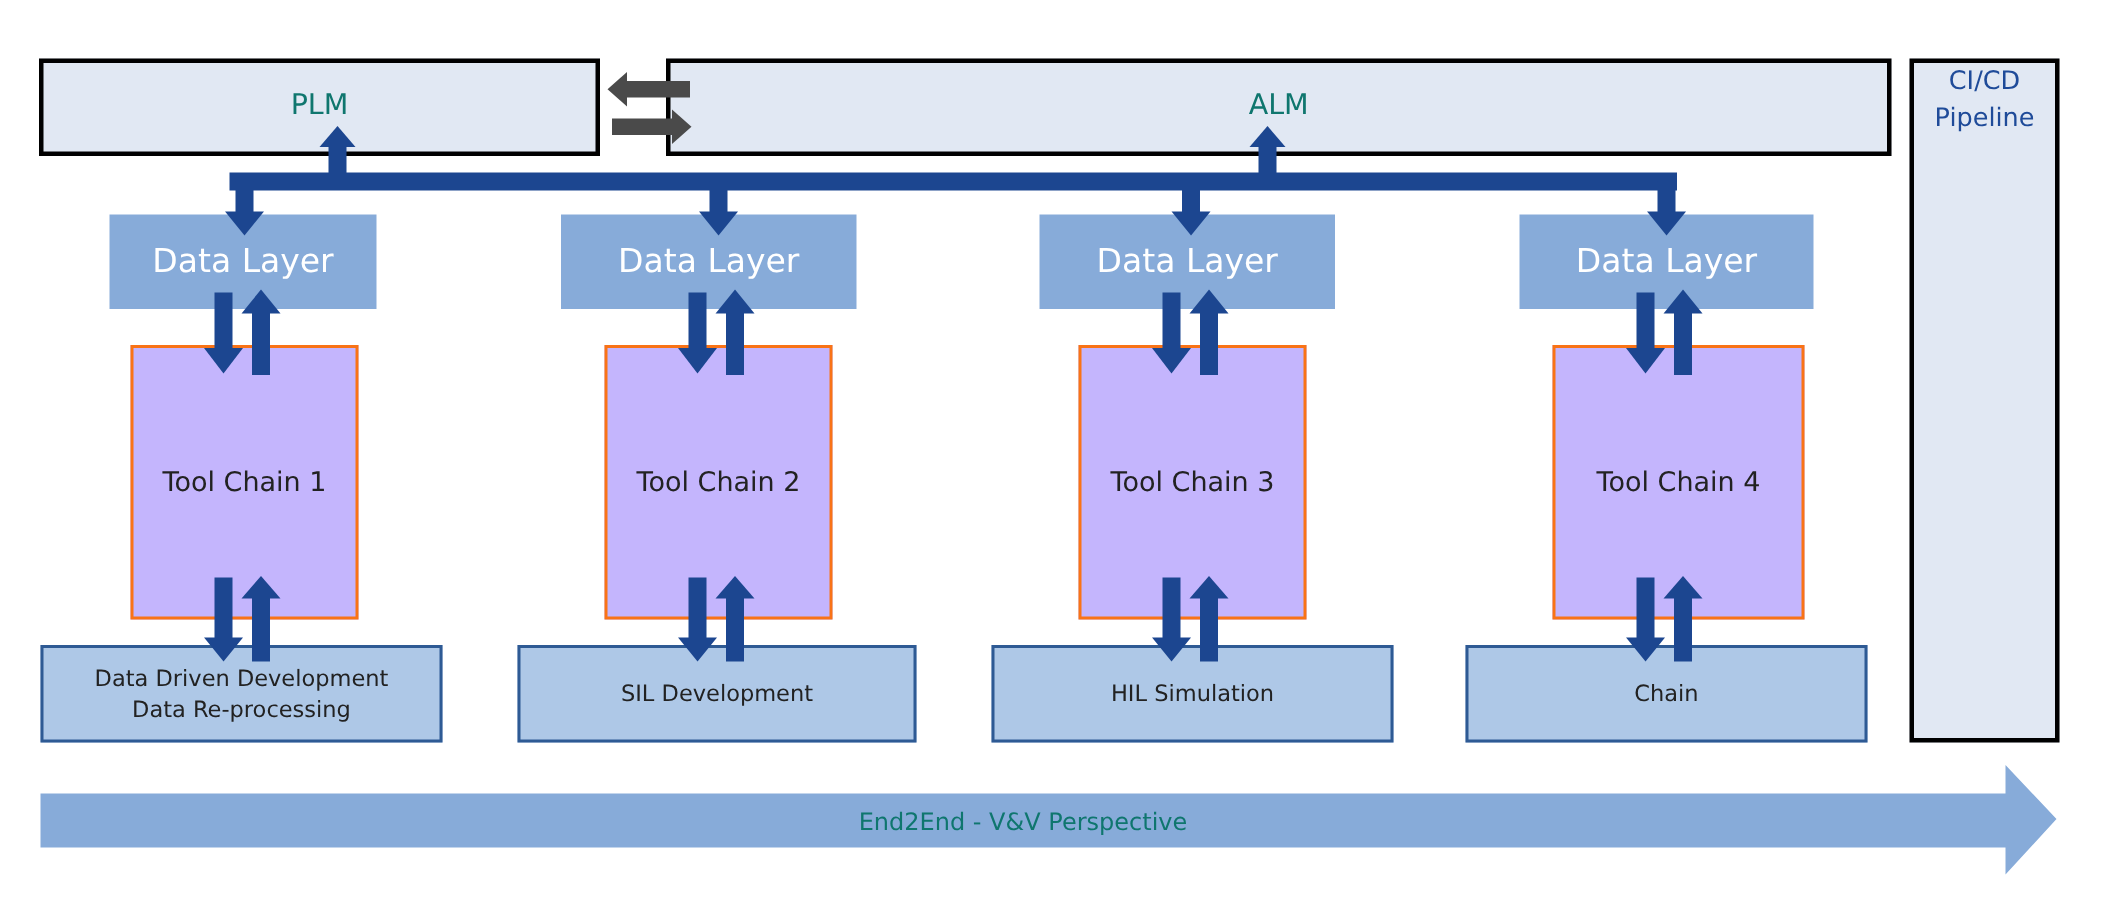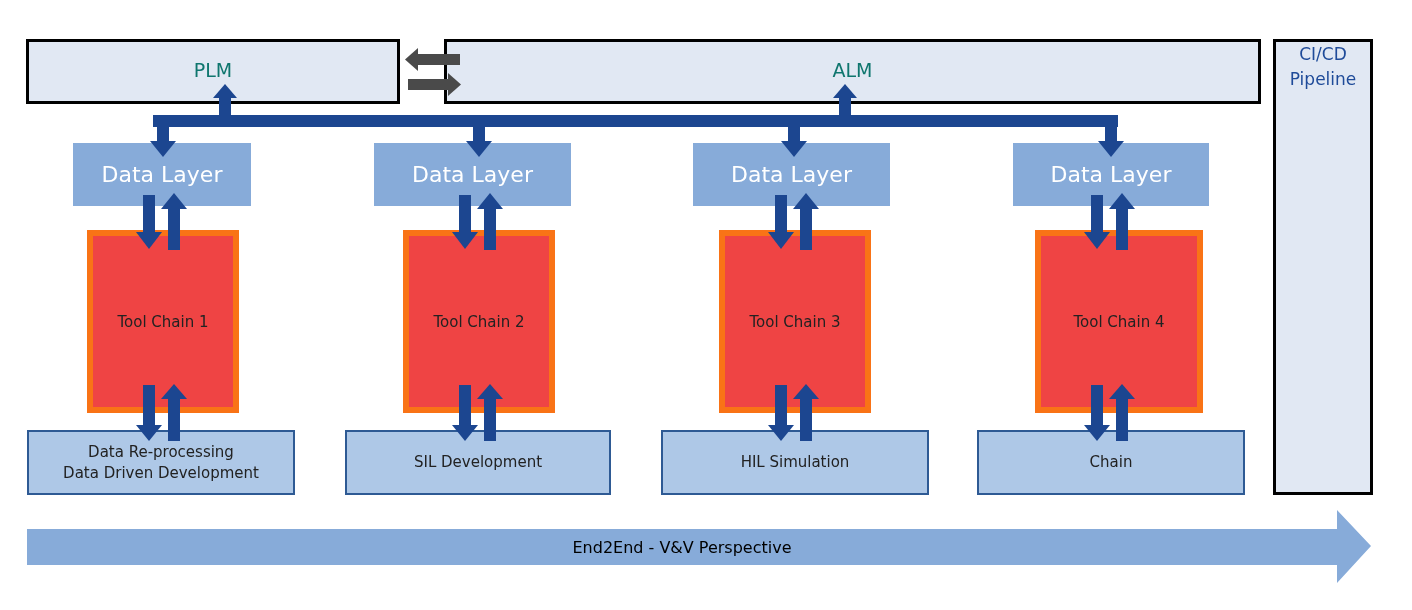--- a/index.html
+++ b/index.html
@@ -4,30 +4,30 @@
   <style>
     html, body { margin: 0; padding: 0; background: #ffffff; }
     body { width: 1412px; height: 610px; position: relative; overflow: hidden;
            font-family: "DejaVu Sans", "Liberation Sans", sans-serif; }
     .abs { position: absolute; box-sizing: border-box; }
     .top-box { background: #e1e8f3; border: 3px solid #000; display: flex;
                align-items: center; justify-content: center; color: #0f766e; font-size: 19px; }
     .top-box span { position: relative; top: -2px; }
     .dl { background: #87abd9; color: #ffffff; font-size: 22px; display: flex;
           align-items: center; justify-content: center; }
-    .tc { background: #ef4444; border: 6px solid #f97316; display: flex;
-          align-items: center; justify-content: center; color: #222; font-size: 15px; }
+    .tc { background: #c4b5fd; border: 2px solid #f97316; display: flex;
+          align-items: center; justify-content: center; color: #222; font-size: 18px; }
     .env { background: #aec8e7; border: 2px solid #2e5a94; display: flex;
            align-items: center; justify-content: center; text-align: center;
            color: #222; font-size: 15px; line-height: 21px; }
     .cicd { background: #e1e8f3; border: 3px solid #000; display: flex;
             align-items: flex-start; justify-content: center; text-align: center;
             color: #1f4b99; font-size: 17px; line-height: 25px; }
     svg.overlay { position: absolute; left: 0; top: 0; }
-    .e2e-label { color: #000000; font-size: 16px; display: flex; align-items: center;
+    .e2e-label { color: #0f766e; font-size: 16px; display: flex; align-items: center;
                  justify-content: center; }
   </style>
 </head>
 <body>
 
 <div class="abs top-box" style="left:26px; top:39px; width:374px; height:65px;">
   <span>PLM</span>
 </div>
 
 <div class="abs top-box" style="left:444px; top:39px; width:817px; height:65px;">
@@ -42,22 +42,22 @@
 </div>
 
 <div class="abs dl" style="left:73px; top:143px; width:178px; height:63px;">
   <span>Data Layer</span>
 </div>
 <div class="abs tc" style="left:87px; top:230px; width:152px; height:183px;">
   <span>Tool Chain 1</span>
 </div>
 <div class="abs env" style="left:27px; top:430px; width:268px; height:65px;">
   <div>
+    <div>Data Driven Development</div>
     <div>Data Re-processing</div>
-    <div>Data Driven Development</div>
   </div>
 </div>
 
 <div class="abs dl" style="left:374px; top:143px; width:197px; height:63px;">
   <span>Data Layer</span>
 </div>
 <div class="abs tc" style="left:403px; top:230px; width:152px; height:183px;">
   <span>Tool Chain 2</span>
 </div>
 <div class="abs env" style="left:345px; top:430px; width:266px; height:65px;">

